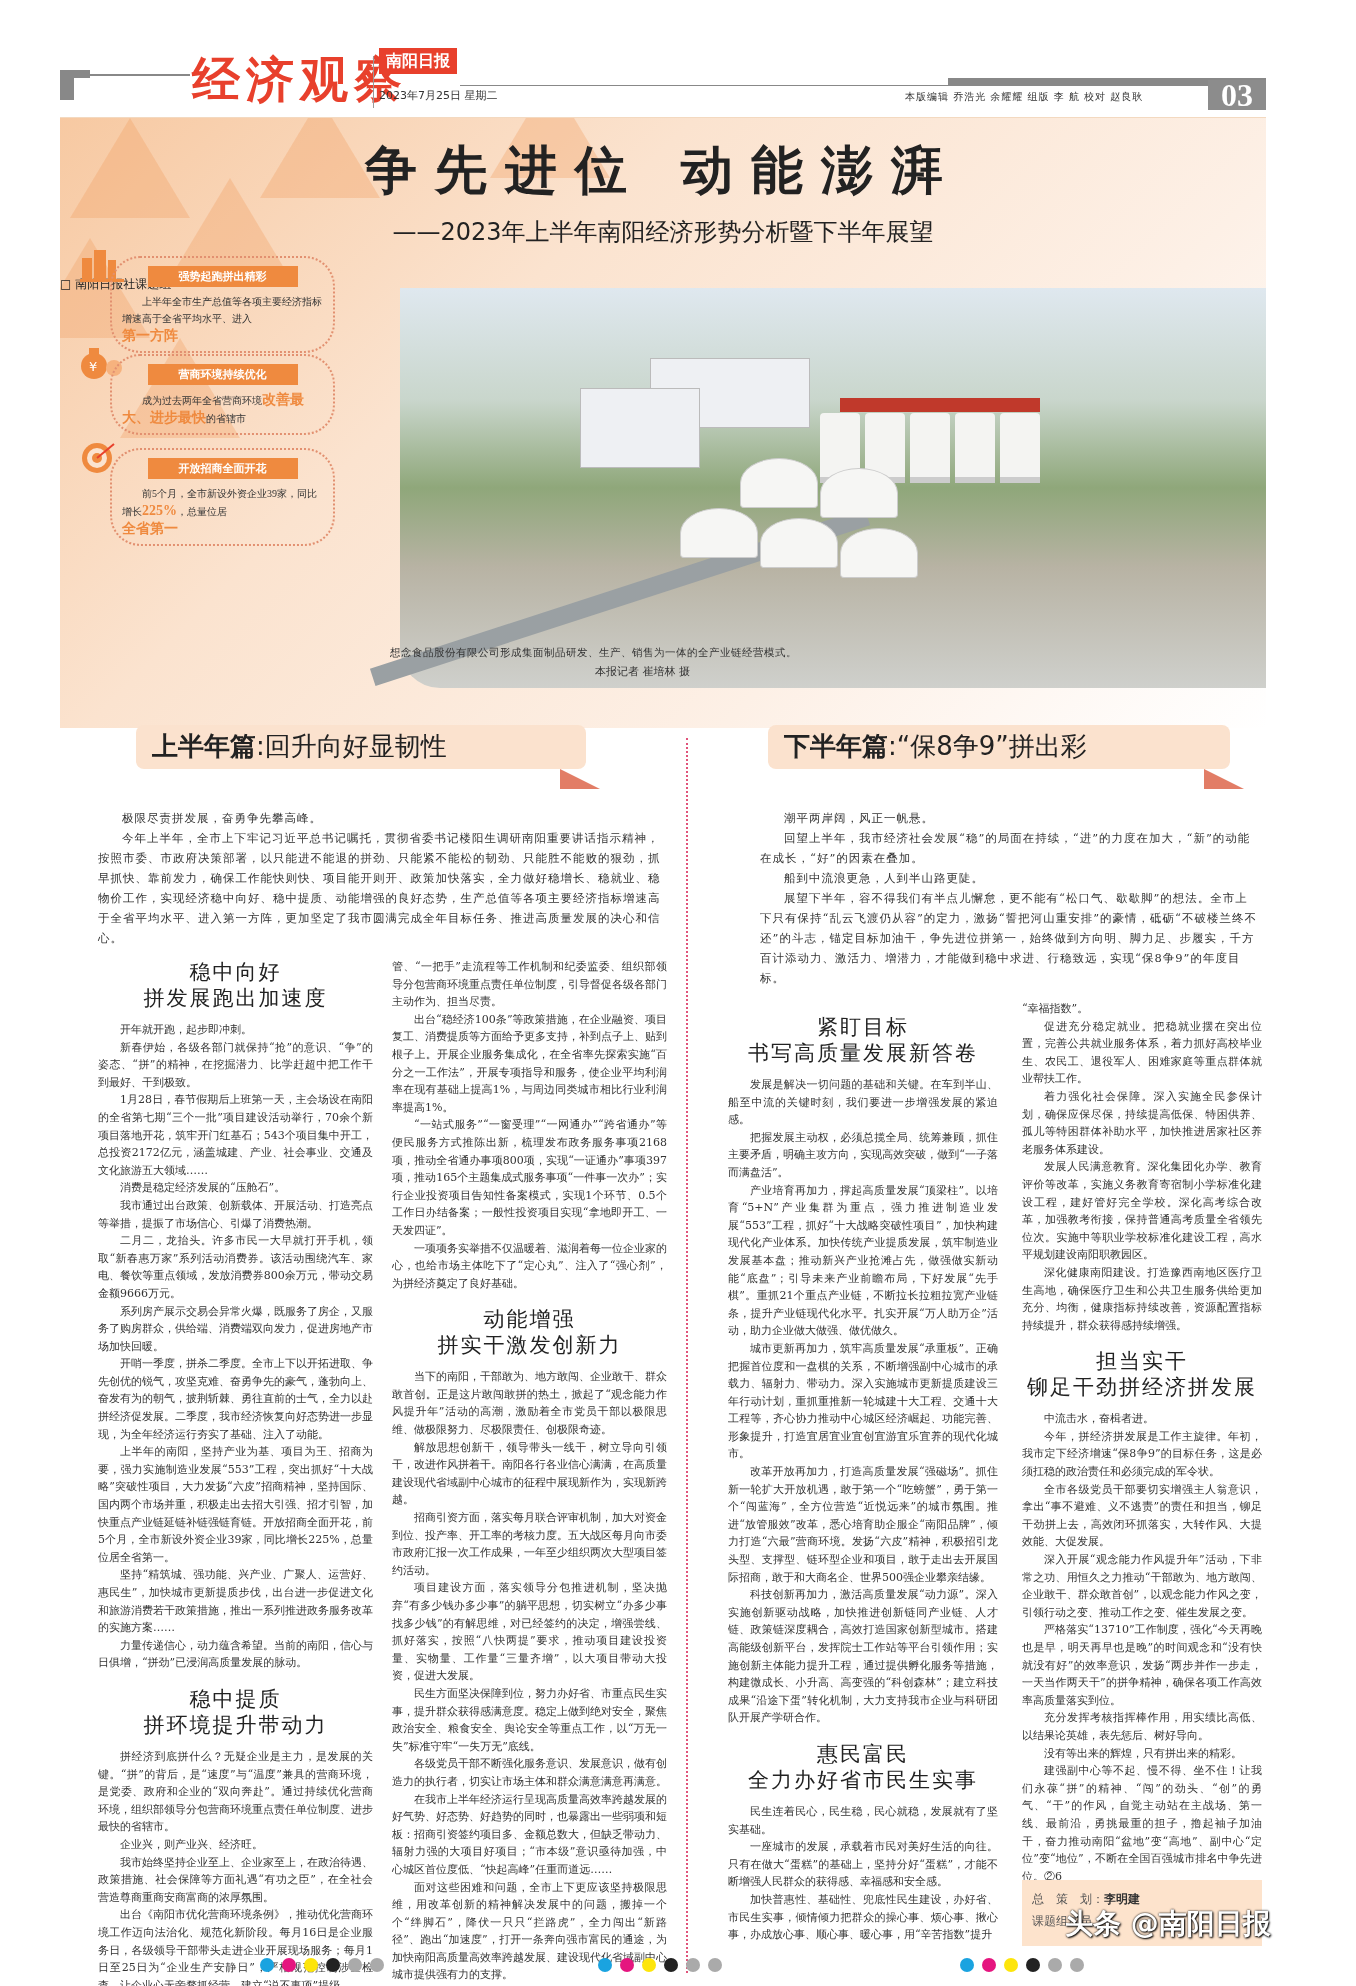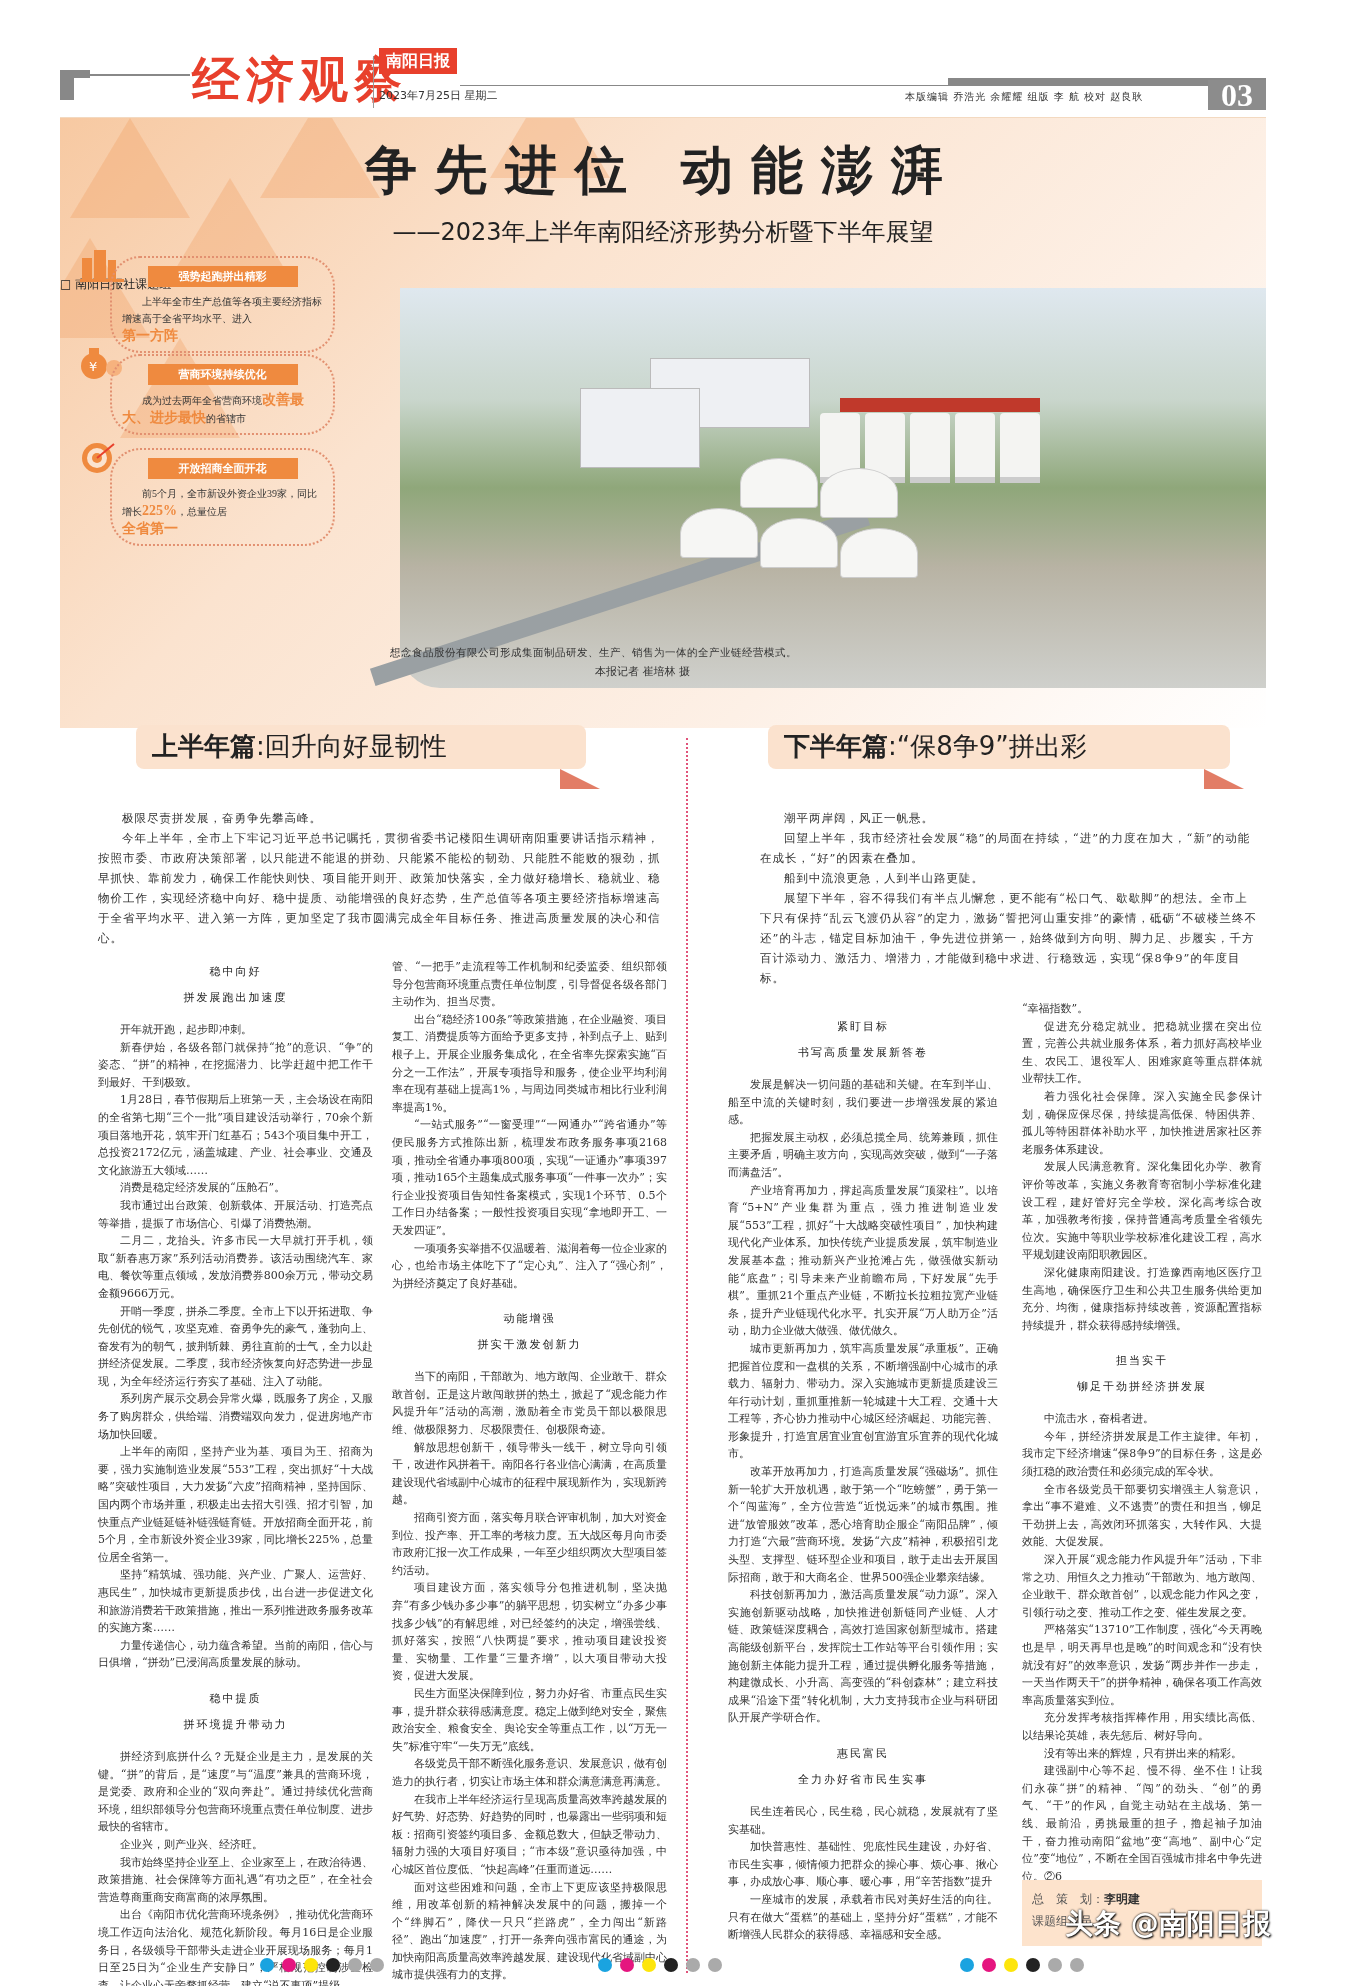--- a/index.html
+++ b/index.html
@@ -39,21 +39,21 @@
 .stat .txt{font-size:10px;color:#333;line-height:17px;text-indent:20px}
 .stat .hi{color:#ef8a3f;font-weight:bold;font-size:14px}
 
 .banner{position:absolute;top:725px;height:44px;background:#fbe2ce;border-radius:8px 8px 8px 8px;font-family:"DejaVu Sans",sans-serif;font-size:26px;color:#222;padding:4px 16px;white-space:nowrap}
 .banner b{font-weight:900}
 .banner .fold{position:absolute;right:-14px;bottom:-20px;width:0;height:0;border-left:40px solid #e27d66;border-top:20px solid transparent}
 .divider{position:absolute;left:686px;top:738px;width:0;height:1235px;border-left:2px dotted #e0537a}
 
 .col{position:absolute;font-size:11px;line-height:17.6px;color:#333;text-align:justify}
 .col p{text-indent:22px}
-.col h3{font-family:"DejaVu Sans",sans-serif;font-weight:normal;font-size:11px;text-align:center;line-height:26px;color:#222;margin:14px 0 10px 0;letter-spacing:2px}
+.col h3{font-family:"DejaVu Sans",sans-serif;font-weight:normal;font-size:21px;text-align:center;line-height:26px;color:#222;margin:14px 0 10px 0;letter-spacing:2px}
 .lead{position:absolute;font-size:11.5px;line-height:20px;color:#333;letter-spacing:1px}
 .lead p{text-indent:24px}
 
 .credit{position:absolute;left:1022px;top:1880px;width:240px;height:66px;background:#fde3cc;font-family:"DejaVu Sans",sans-serif;font-size:12px;color:#555;padding:8px 10px;line-height:22px}
 .credit b{color:#333}
 .watermark{position:absolute;left:1065px;top:1905px;font-family:"DejaVu Sans",sans-serif;font-size:28px;color:#fff;text-shadow:0 0 2px #000,1px 1px 2px #000;font-weight:bold}
 .dots{position:absolute;display:flex;gap:8px}
 .dots span{width:14px;height:14px;border-radius:50%}
 </style>
 </head>
@@ -159,22 +159,22 @@
 </div>
 
 <div class="col" style="left:98px;top:945px;width:275px">
   <h3><span>稳中向好</span><br><span>拼发展跑出加速度</span></h3>
   <p>开年就开跑，起步即冲刺。</p>
   <p>新春伊始，各级各部门就保持“抢”的意识、“争”的姿态、“拼”的精神，在挖掘潜力、比学赶超中把工作干到最好、干到极致。</p>
   <p>1月28日，春节假期后上班第一天，主会场设在南阳的全省第七期“三个一批”项目建设活动举行，70余个新项目落地开花，筑牢开门红基石；543个项目集中开工，总投资2172亿元，涵盖城建、产业、社会事业、交通及文化旅游五大领域……</p>
   <p>消费是稳定经济发展的“压舱石”。</p>
   <p>我市通过出台政策、创新载体、开展活动、打造亮点等举措，提振了市场信心、引爆了消费热潮。</p>
   <p>二月二，龙抬头。许多市民一大早就打开手机，领取“新春惠万家”系列活动消费券。该活动围绕汽车、家电、餐饮等重点领域，发放消费券800余万元，带动交易金额9666万元。</p>
+  <p>系列房产展示交易会异常火爆，既服务了房企，又服务了购房群众，供给端、消费端双向发力，促进房地产市场加快回暖。</p>
   <p>开哨一季度，拼杀二季度。全市上下以开拓进取、争先创优的锐气，攻坚克难、奋勇争先的豪气，蓬勃向上、奋发有为的朝气，披荆斩棘、勇往直前的士气，全力以赴拼经济促发展。二季度，我市经济恢复向好态势进一步显现，为全年经济运行夯实了基础、注入了动能。</p>
-  <p>系列房产展示交易会异常火爆，既服务了房企，又服务了购房群众，供给端、消费端双向发力，促进房地产市场加快回暖。</p>
   <p>上半年的南阳，坚持产业为基、项目为王、招商为要，强力实施制造业发展“553”工程，突出抓好“十大战略”突破性项目，大力发扬“六皮”招商精神，坚持国际、国内两个市场并重，积极走出去招大引强、招才引智，加快重点产业链延链补链强链育链。开放招商全面开花，前5个月，全市新设外资企业39家，同比增长225%，总量位居全省第一。</p>
   <p>坚持“精筑城、强功能、兴产业、广聚人、运营好、惠民生”，加快城市更新提质步伐，出台进一步促进文化和旅游消费若干政策措施，推出一系列推进政务服务改革的实施方案……</p>
   <p>力量传递信心，动力蕴含希望。当前的南阳，信心与日俱增，“拼劲”已浸润高质量发展的脉动。</p>
   <h3><span>稳中提质</span><br><span>拼环境提升带动力</span></h3>
   <p>拼经济到底拼什么？无疑企业是主力，是发展的关键。“拼”的背后，是“速度”与“温度”兼具的营商环境，是党委、政府和企业的“双向奔赴”。通过持续优化营商环境，组织部领导分包营商环境重点责任单位制度、进步最快的省辖市。</p>
   <p>企业兴，则产业兴、经济旺。</p>
   <p>我市始终坚持企业至上、企业家至上，在政治待遇、政策措施、社会保障等方面礼遇“有功之臣”，在全社会营造尊商重商安商富商的浓厚氛围。</p>
   <p>出台《南阳市优化营商环境条例》，推动优化营商环境工作迈向法治化、规范化新阶段。每月16日是企业服务日，各级领导干部带头走进企业开展现场服务；每月1日至25日为“企业生产安静日”，严格规范控制涉企检查，让企业心无旁骛抓经营。建立“说不事项”提级</p>
 </div>
 
@@ -204,22 +204,22 @@
 <div class="col" style="left:728px;top:1000px;width:270px">
   <h3><span>紧盯目标</span><br><span>书写高质量发展新答卷</span></h3>
   <p>发展是解决一切问题的基础和关键。在车到半山、船至中流的关键时刻，我们要进一步增强发展的紧迫感。</p>
   <p>把握发展主动权，必须总揽全局、统筹兼顾，抓住主要矛盾，明确主攻方向，实现高效突破，做到“一子落而满盘活”。</p>
   <p>产业培育再加力，撑起高质量发展“顶梁柱”。以培育“5+N”产业集群为重点，强力推进制造业发展“553”工程，抓好“十大战略突破性项目”，加快构建现代化产业体系。加快传统产业提质发展，筑牢制造业发展基本盘；推动新兴产业抢滩占先，做强做实新动能“底盘”；引导未来产业前瞻布局，下好发展“先手棋”。重抓21个重点产业链，不断拉长拉粗拉宽产业链条，提升产业链现代化水平。扎实开展“万人助万企”活动，助力企业做大做强、做优做久。</p>
   <p>城市更新再加力，筑牢高质量发展“承重板”。正确把握首位度和一盘棋的关系，不断增强副中心城市的承载力、辐射力、带动力。深入实施城市更新提质建设三年行动计划，重抓重推新一轮城建十大工程、交通十大工程等，齐心协力推动中心城区经济崛起、功能完善、形象提升，打造宜居宜业宜创宜游宜乐宜养的现代化城市。</p>
   <p>改革开放再加力，打造高质量发展“强磁场”。抓住新一轮扩大开放机遇，敢于第一个“吃螃蟹”，勇于第一个“闯蓝海”，全方位营造“近悦远来”的城市氛围。推进“放管服效”改革，悉心培育助企服企“南阳品牌”，倾力打造“六最”营商环境。发扬“六皮”精神，积极招引龙头型、支撑型、链环型企业和项目，敢于走出去开展国际招商，敢于和大商名企、世界500强企业攀亲结缘。</p>
   <p>科技创新再加力，激活高质量发展“动力源”。深入实施创新驱动战略，加快推进创新链同产业链、人才链、政策链深度耦合，高效打造国家创新型城市。搭建高能级创新平台，发挥院士工作站等平台引领作用；实施创新主体能力提升工程，通过提供孵化服务等措施，构建微成长、小升高、高变强的“科创森林”；建立科技成果“沿途下蛋”转化机制，大力支持我市企业与科研团队开展产学研合作。</p>
   <h3><span>惠民富民</span><br><span>全力办好省市民生实事</span></h3>
   <p>民生连着民心，民生稳，民心就稳，发展就有了坚实基础。</p>
+  <p>一座城市的发展，承载着市民对美好生活的向往。只有在做大“蛋糕”的基础上，坚持分好“蛋糕”，才能不断增强人民群众的获得感、幸福感和安全感。</p>
   <p>加快普惠性、基础性、兜底性民生建设，办好省、市民生实事，倾情倾力把群众的操心事、烦心事、揪心事，办成放心事、顺心事、暖心事，用“辛苦指数”提升</p>
-  <p>一座城市的发展，承载着市民对美好生活的向往。只有在做大“蛋糕”的基础上，坚持分好“蛋糕”，才能不断增强人民群众的获得感、幸福感和安全感。</p>
 </div>
 
 <div class="col" style="left:1022px;top:1000px;width:240px">
   <p style="text-indent:0">“幸福指数”。</p>
   <p>促进充分稳定就业。把稳就业摆在突出位置，完善公共就业服务体系，着力抓好高校毕业生、农民工、退役军人、困难家庭等重点群体就业帮扶工作。</p>
   <p>着力强化社会保障。深入实施全民参保计划，确保应保尽保，持续提高低保、特困供养、孤儿等特困群体补助水平，加快推进居家社区养老服务体系建设。</p>
   <p>发展人民满意教育。深化集团化办学、教育评价等改革，实施义务教育寄宿制小学标准化建设工程，建好管好完全学校。深化高考综合改革，加强教考衔接，保持普通高考质量全省领先位次。实施中等职业学校标准化建设工程，高水平规划建设南阳职教园区。</p>
   <p>深化健康南阳建设。打造豫西南地区医疗卫生高地，确保医疗卫生和公共卫生服务供给更加充分、均衡，健康指标持续改善，资源配置指标持续提升，群众获得感持续增强。</p>
   <h3><span>担当实干</span><br><span>铆足干劲拼经济拼发展</span></h3>
   <p>中流击水，奋楫者进。</p>

